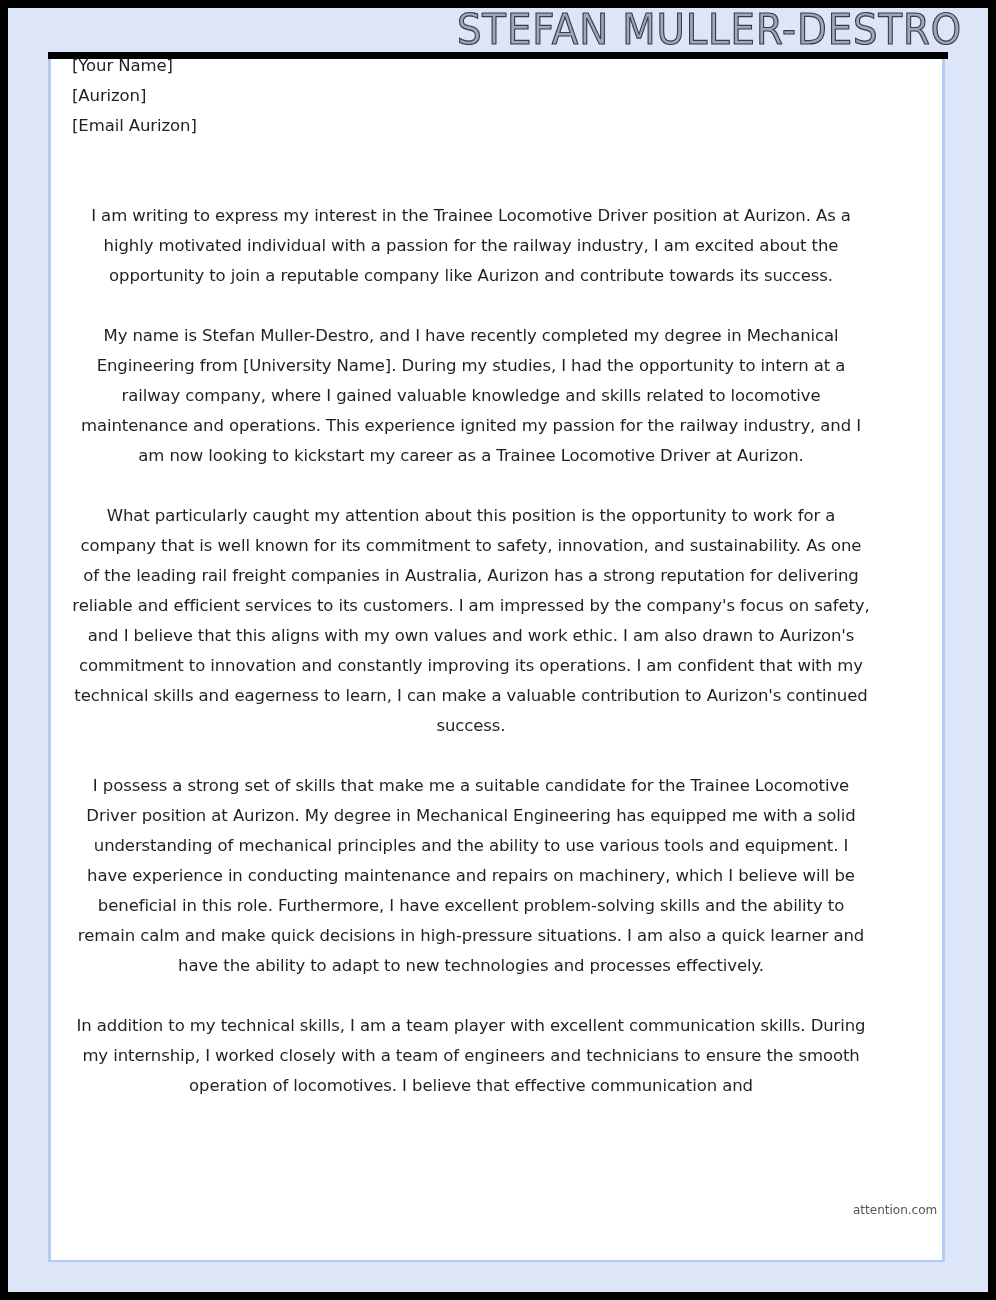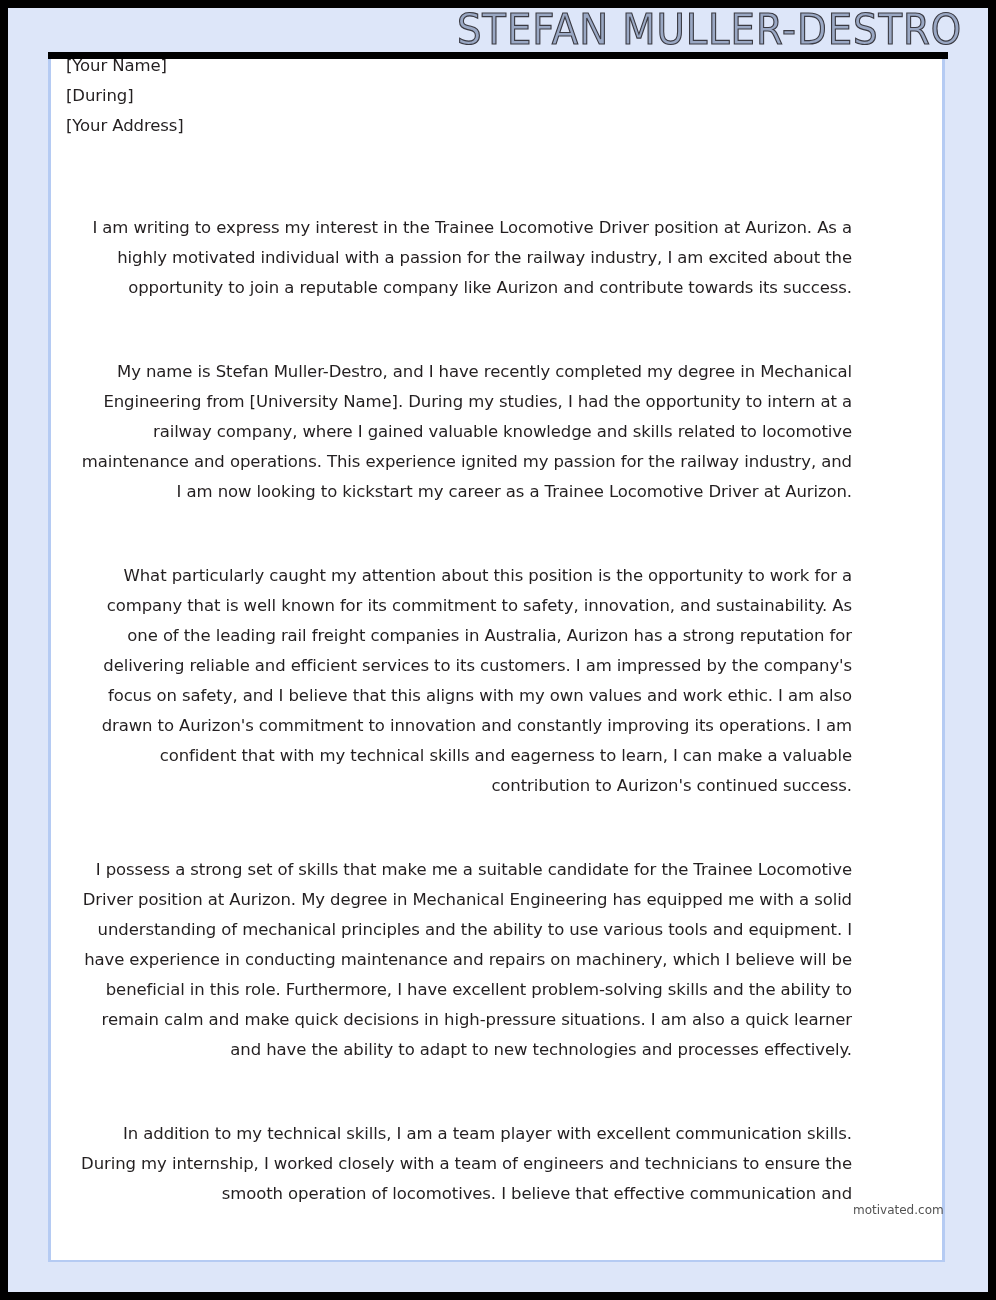--- a/index.html
+++ b/index.html
@@ -81,38 +81,38 @@
     border-left: 3px solid #b5cbf3;
     border-right: 3px solid #b5cbf3;
     border-bottom: 2px solid #b5cbf3;
     box-sizing: border-box;
     overflow: visible;
   }
 
   
   #letter-body {
     position: absolute;
-    left: 58px;
+    left: 64px;
     top: 43px;
     width: 798px;
     font-family: "DejaVu Sans", sans-serif;
     font-size: 16.5px;
     line-height: 30px;
     color: #231f20;
     letter-spacing: -0.1px;
   }
   #letter-body .addr-line {
     white-space: nowrap;
   }
   #letter-body .blank-line {
     height: 30px;
   }
   #letter-body p {
-    margin: 12px;
-    text-align: right;
+    margin: 0;
+    text-align: center;
   }
 
   
   #watermark {
     position: absolute;
     left: 845px;
     top: 1195px;
     font-family: "DejaVu Sans", sans-serif;
     font-size: 12px;
     line-height: 14px;
@@ -131,22 +131,22 @@
       <div id="letterhead-name">STEFAN MULLER-DESTRO</div>
     </div>
 
     <div id="header-rule"></div>
 
     <div id="letter-sheet"></div>
 
     <div id="letter-body">
 
       <div class="addr-line">[Your Name]</div>
-      <div class="addr-line">[During]</div>
-      <div class="addr-line">[Your Address]</div>
+      <div class="addr-line">[Aurizon]</div>
+      <div class="addr-line">[Email Aurizon]</div>
 
       <div class="blank-line"></div>
 
 
       <div class="blank-line"></div>
 
       <p>I am writing to express my interest in the Trainee Locomotive Driver position at Aurizon. As a highly motivated individual with a passion for the railway industry, I am excited about the opportunity to join a reputable company like Aurizon and contribute towards its success.</p>
 
       <div class="blank-line"></div>
 
@@ -159,16 +159,16 @@
       <div class="blank-line"></div>
 
       <p>I possess a strong set of skills that make me a suitable candidate for the Trainee Locomotive Driver position at Aurizon. My degree in Mechanical Engineering has equipped me with a solid understanding of mechanical principles and the ability to use various tools and equipment. I have experience in conducting maintenance and repairs on machinery, which I believe will be beneficial in this role. Furthermore, I have excellent problem-solving skills and the ability to remain calm and make quick decisions in high-pressure situations. I am also a quick learner and have the ability to adapt to new technologies and processes effectively.</p>
 
       <div class="blank-line"></div>
 
       <p>In addition to my technical skills, I am a team player with excellent communication skills. During my internship, I worked closely with a team of engineers and technicians to ensure the smooth operation of locomotives. I believe that effective communication and</p>
 
     </div>
 
-    <div id="watermark">motivated.com</div>
+    <div id="watermark">attention.com</div>
 
   </div>
 </div>
 
 </body></html>

